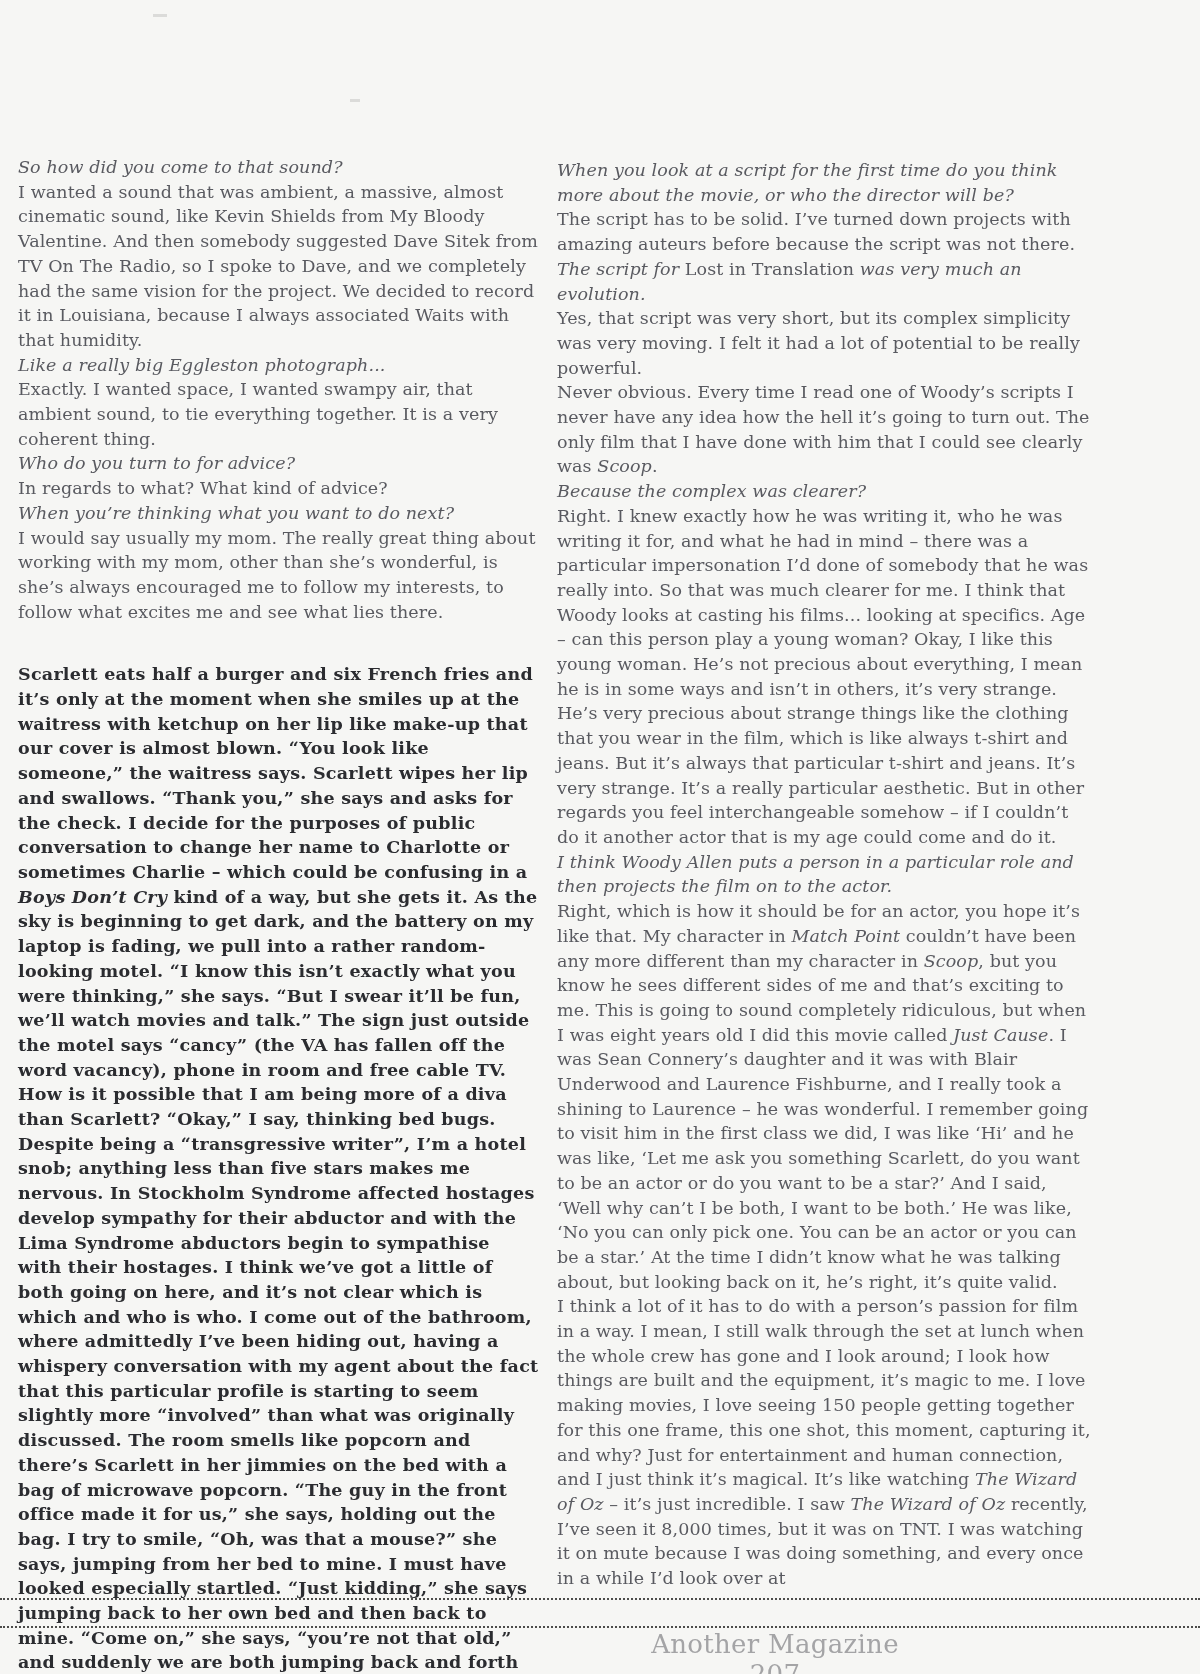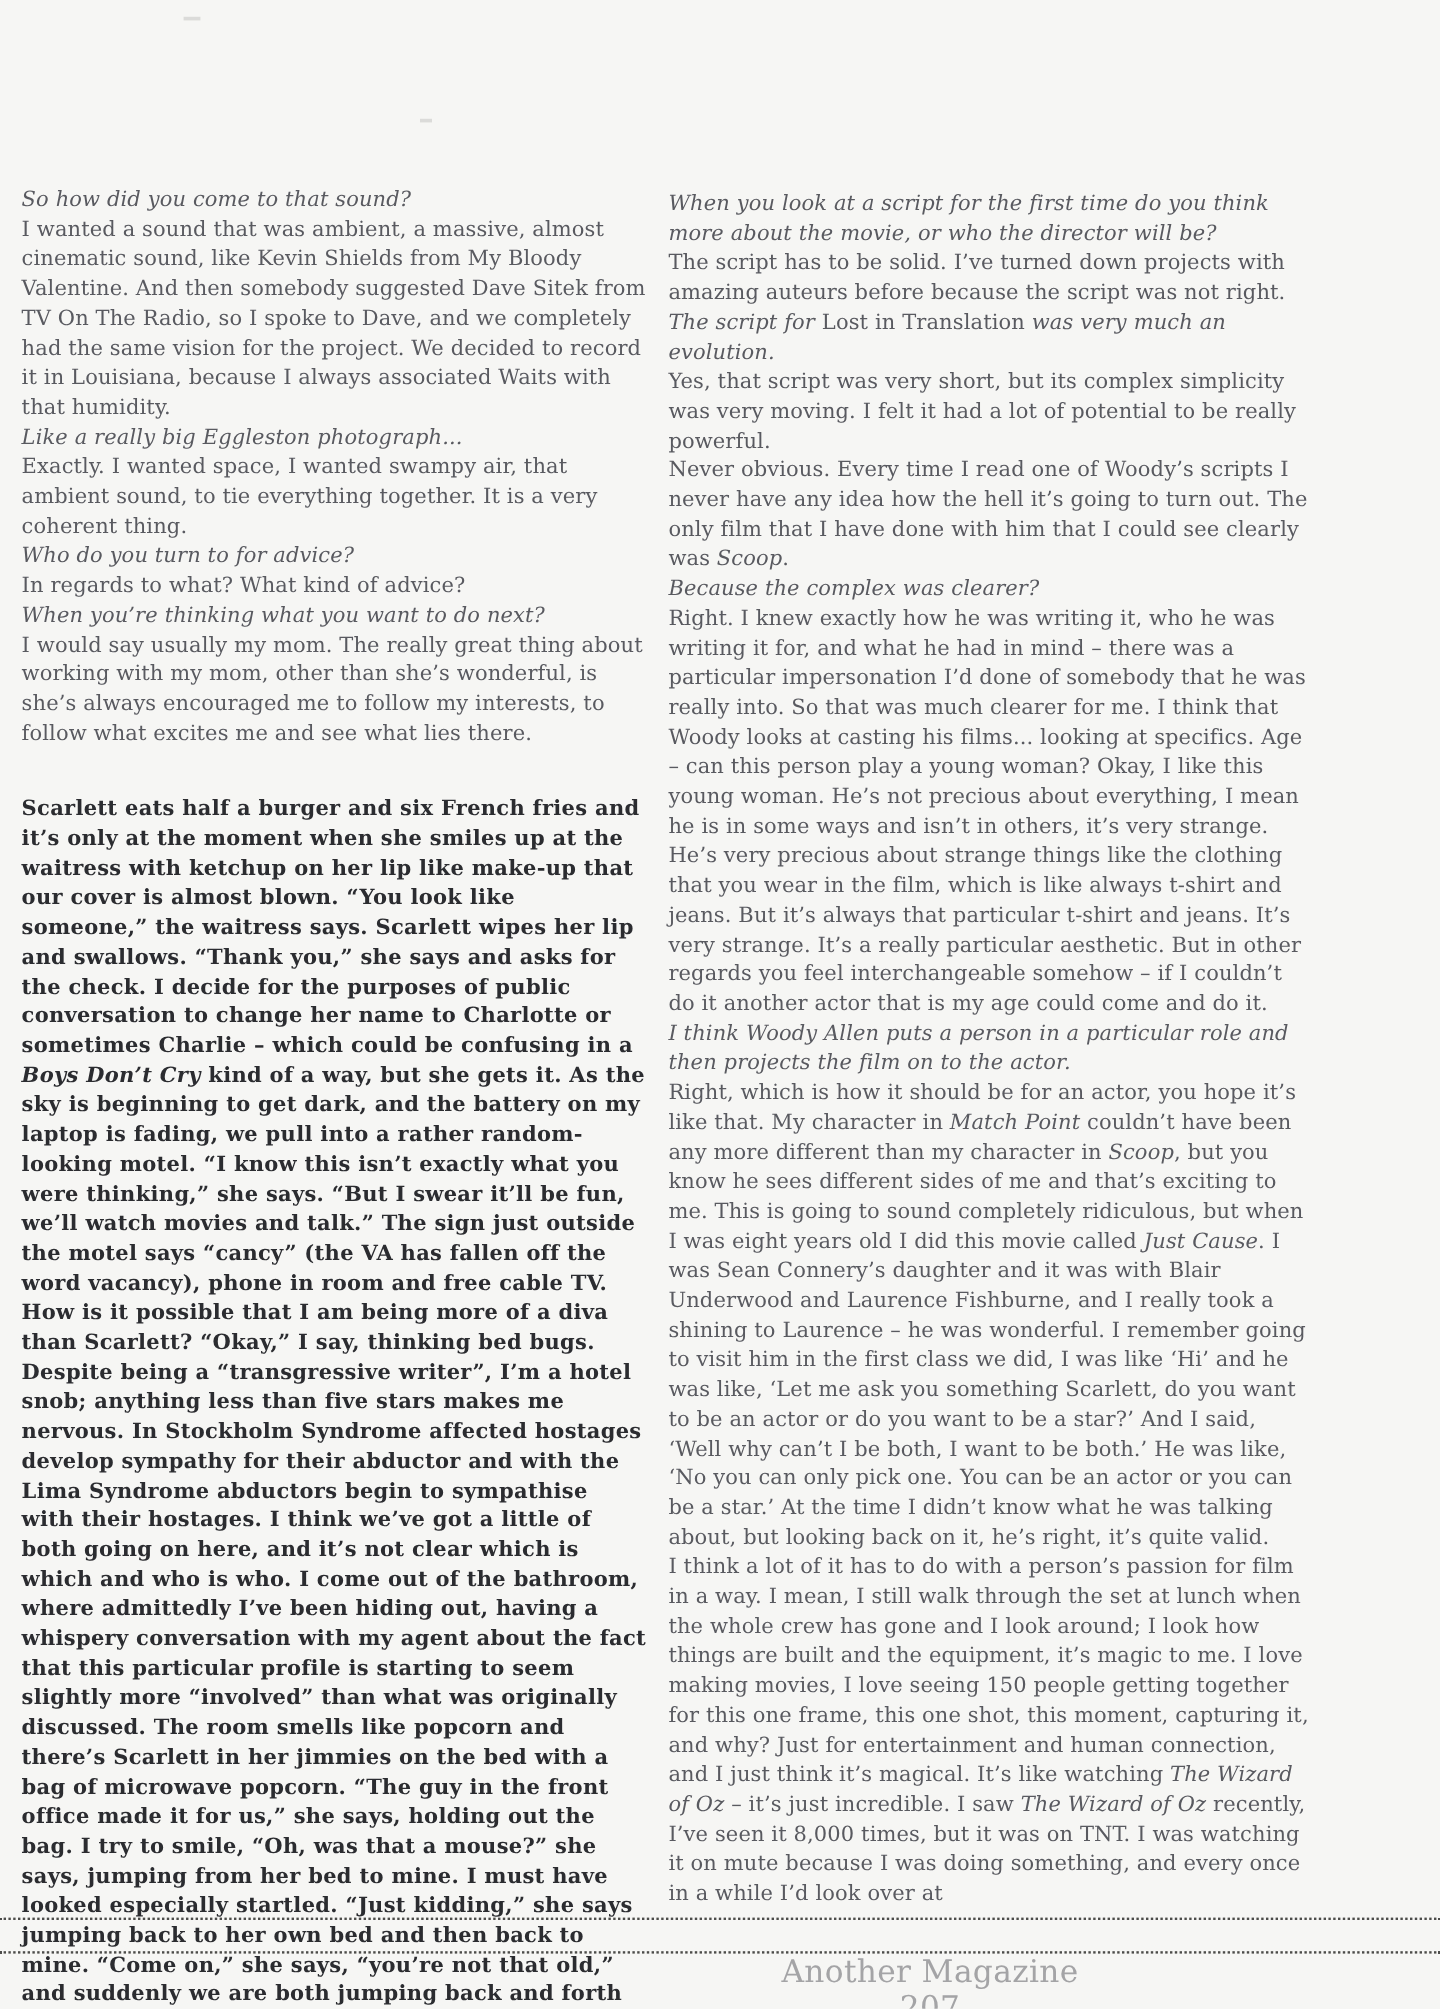--- a/index.html
+++ b/index.html
@@ -76,21 +76,21 @@
         <div class="para answer"><span>Exactly. I wanted space, I wanted swampy air, that ambient sound, to tie everything together. It is a very coherent thing.</span></div>
         <div class="para question"><span>Who do you turn to for advice?</span></div>
         <div class="para answer"><span>In regards to what? What kind of advice?</span></div>
         <div class="para question"><span>When you’re thinking what you want to do next?</span></div>
         <div class="para answer"><span>I would say usually my mom. The really great thing about working with my mom, other than she’s wonderful, is she’s always encouraged me to follow my interests, to follow what excites me and see what lies there.</span></div>
         <div class="para spacer"></div>
         <div class="para narrative"><span>Scarlett eats half a burger and six French fries and it’s only at the moment when she smiles up at the waitress with ketchup on her lip like make-up that our cover is almost blown. “You look like someone,” the waitress says. Scarlett wipes her lip and swallows. “Thank you,” she says and asks for the check. I decide for the purposes of public conversation to change her name to Charlotte or sometimes Charlie – which could be confusing in a </span><span class="emph">Boys Don’t Cry</span><span> kind of a way, but she gets it. As the sky is beginning to get dark, and the battery on my laptop is fading, we pull into a rather random-looking motel. “I know this isn’t exactly what you were thinking,” she says. “But I swear it’ll be fun, we’ll watch movies and talk.” The sign just outside the motel says “cancy” (the VA has fallen off the word vacancy), phone in room and free cable TV. How is it possible that I am being more of a diva than Scarlett? “Okay,” I say, thinking bed bugs. Despite being a “transgressive writer”, I’m a hotel snob; anything less than five stars makes me nervous. In Stockholm Syndrome affected hostages develop sympathy for their abductor and with the Lima Syndrome abductors begin to sympathise with their hostages. I think we’ve got a little of both going on here, and it’s not clear which is which and who is who. I come out of the bathroom, where admittedly I’ve been hiding out, having a whispery conversation with my agent about the fact that this particular profile is starting to seem slightly more “involved” than what was originally discussed. The room smells like popcorn and there’s Scarlett in her jimmies on the bed with a bag of microwave popcorn. “The guy in the front office made it for us,” she says, holding out the bag. I try to smile, “Oh, was that a mouse?” she says, jumping from her bed to mine. I must have looked especially startled. “Just kidding,” she says jumping back to her own bed and then back to mine. “Come on,” she says, “you’re not that old,” and suddenly we are both jumping back and forth on the beds, which are so decrepit that this is probably all they’re good for.</span></div>
       </section>
     <section class="column right" id="col-right">
         <div class="para question"><span>When you look at a script for the first time do you think more about the movie, or who the director will be?</span></div>
-        <div class="para answer"><span>The script has to be solid. I’ve turned down projects with amazing auteurs before because the script was not right.</span></div>
+        <div class="para answer"><span>The script has to be solid. I’ve turned down projects with amazing auteurs before because the script was not there.</span></div>
         <div class="para question"><span>The script for </span><span class="emph">Lost in Translation</span><span> was very much an evolution.</span></div>
         <div class="para answer"><span>Yes, that script was very short, but its complex simplicity was very moving. I felt it had a lot of potential to be really powerful.</span></div>
         <div class="para answer"><span>Never obvious. Every time I read one of Woody’s scripts I never have any idea how the hell it’s going to turn out. The only film that I have done with him that I could see clearly was </span><span class="emph">Scoop</span><span>.</span></div>
         <div class="para question"><span>Because the complex was clearer?</span></div>
         <div class="para answer"><span>Right. I knew exactly how he was writing it, who he was writing it for, and what he had in mind – there was a particular impersonation I’d done of somebody that he was really into. So that was much clearer for me. I think that Woody looks at casting his films... looking at specifics. Age – can this person play a young woman? Okay, I like this young woman. He’s not precious about everything, I mean he is in some ways and isn’t in others, it’s very strange. He’s very precious about strange things like the clothing that you wear in the film, which is like always t-shirt and jeans. But it’s always that particular t-shirt and jeans. It’s very strange. It’s a really particular aesthetic. But in other regards you feel interchangeable somehow – if I couldn’t do it another actor that is my age could come and do it.</span></div>
         <div class="para question"><span>I think Woody Allen puts a person in a particular role and then projects the film on to the actor.</span></div>
         <div class="para answer"><span>Right, which is how it should be for an actor, you hope it’s like that. My character in </span><span class="emph">Match Point</span><span> couldn’t have been any more different than my character in </span><span class="emph">Scoop</span><span>, but you know he sees different sides of me and that’s exciting to me. This is going to sound completely ridiculous, but when I was eight years old I did this movie called </span><span class="emph">Just Cause</span><span>. I was Sean Connery’s daughter and it was with Blair Underwood and Laurence Fishburne, and I really took a shining to Laurence – he was wonderful. I remember going to visit him in the first class we did, I was like ‘Hi’ and he was like, ‘Let me ask you something Scarlett, do you want to be an actor or do you want to be a star?’ And I said, ‘Well why can’t I be both, I want to be both.’ He was like, ‘No you can only pick one. You can be an actor or you can be a star.’ At the time I didn’t know what he was talking about, but looking back on it, he’s right, it’s quite valid.</span></div>
         <div class="para answer"><span>I think a lot of it has to do with a person’s passion for film in a way. I mean, I still walk through the set at lunch when the whole crew has gone and I look around; I look how things are built and the equipment, it’s magic to me. I love making movies, I love seeing 150 people getting together for this one frame, this one shot, this moment, capturing it, and why? Just for entertainment and human connection, and I just think it’s magical. It’s like watching </span><span class="emph">The Wizard of Oz</span><span> – it’s just incredible. I saw </span><span class="emph">The Wizard of Oz</span><span> recently, I’ve seen it 8,000 times, but it was on TNT. I was watching it on mute because I was doing something, and every once in a while I’d look over at</span></div>
       </section>
   </main>

